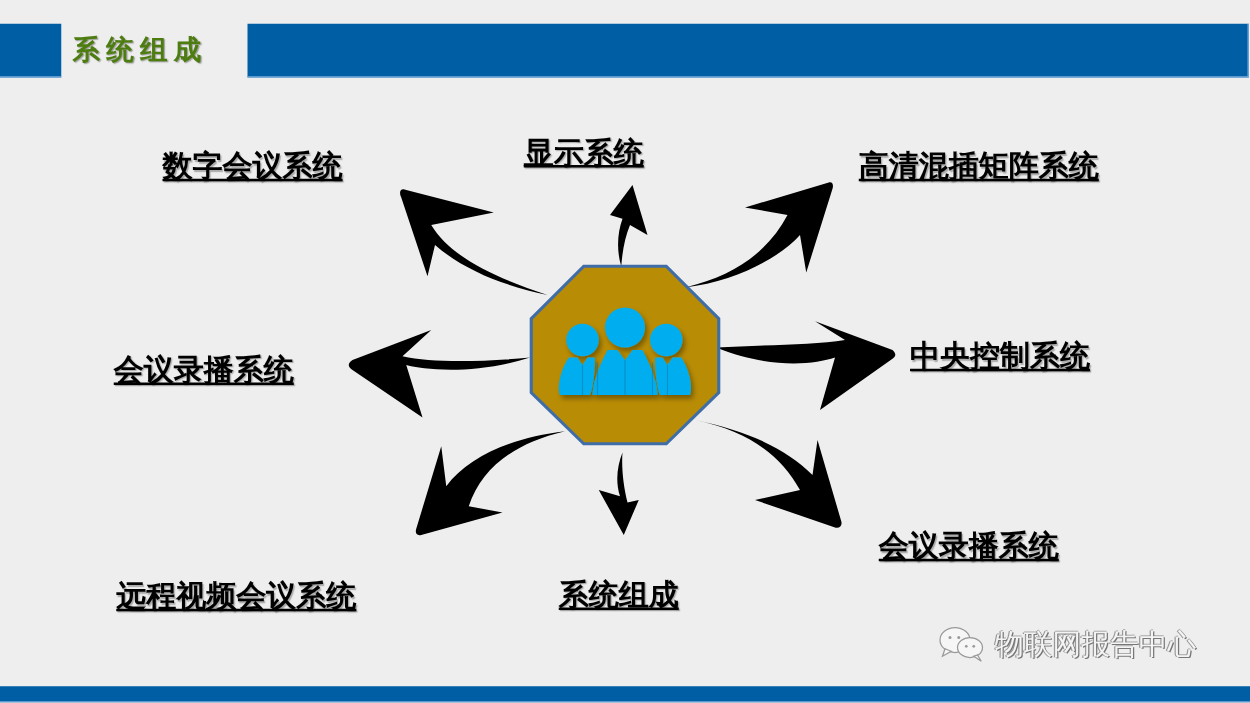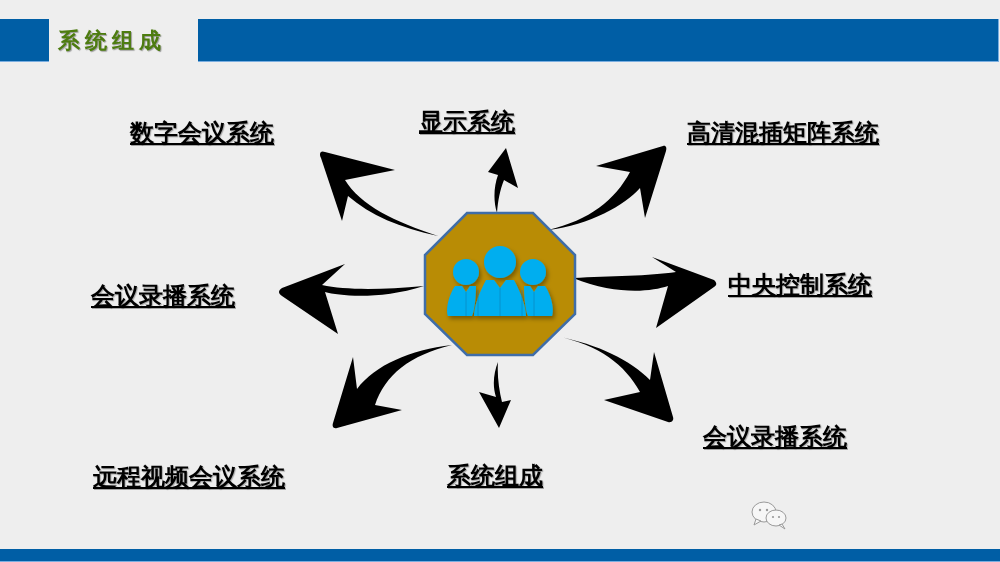--- a/index.html
+++ b/index.html
@@ -95,15 +95,16 @@
   <svg width="40" height="30" viewBox="0 0 40 30">
     <ellipse cx="14" cy="12" rx="12" ry="10" fill="#f6f6f6" stroke="#9a9a9a" stroke-width="1"></ellipse>
     <path d="M6,19 L4,25 L11,21 Z" fill="#f6f6f6" stroke="#9a9a9a" stroke-width="1"></path>
     <ellipse cx="26" cy="18" rx="10" ry="8" fill="#f6f6f6" stroke="#9a9a9a" stroke-width="1"></ellipse>
     <path d="M32,24 L35,29 L29,25 Z" fill="#f6f6f6" stroke="#9a9a9a" stroke-width="1"></path>
     <circle cx="10" cy="10" r="1.2" fill="#999"></circle>
     <circle cx="17" cy="10" r="1.2" fill="#999"></circle>
     <circle cx="23" cy="17" r="1.1" fill="#999"></circle>
     <circle cx="29" cy="17" r="1.1" fill="#999"></circle>
   </svg>
+  <span class="watermark-text">物联网报告中心</span>
 </div>
 
 <div class="footer-bar"></div>
 
 </body></html>

